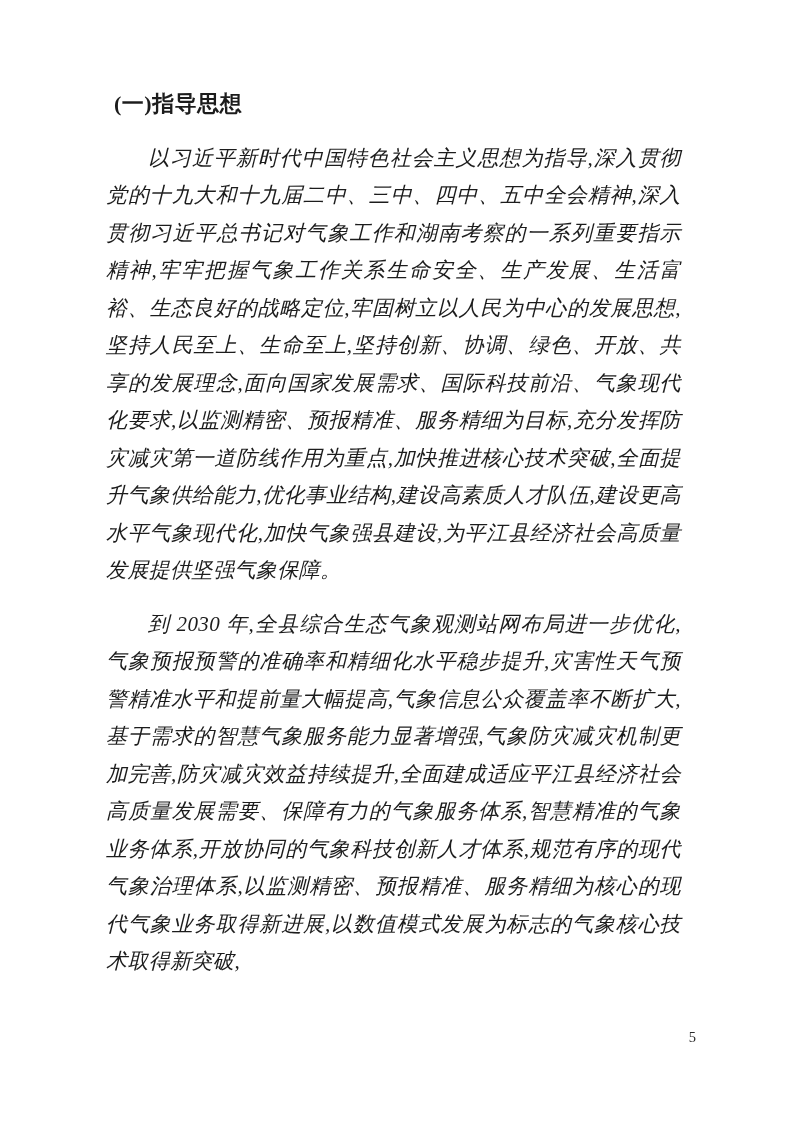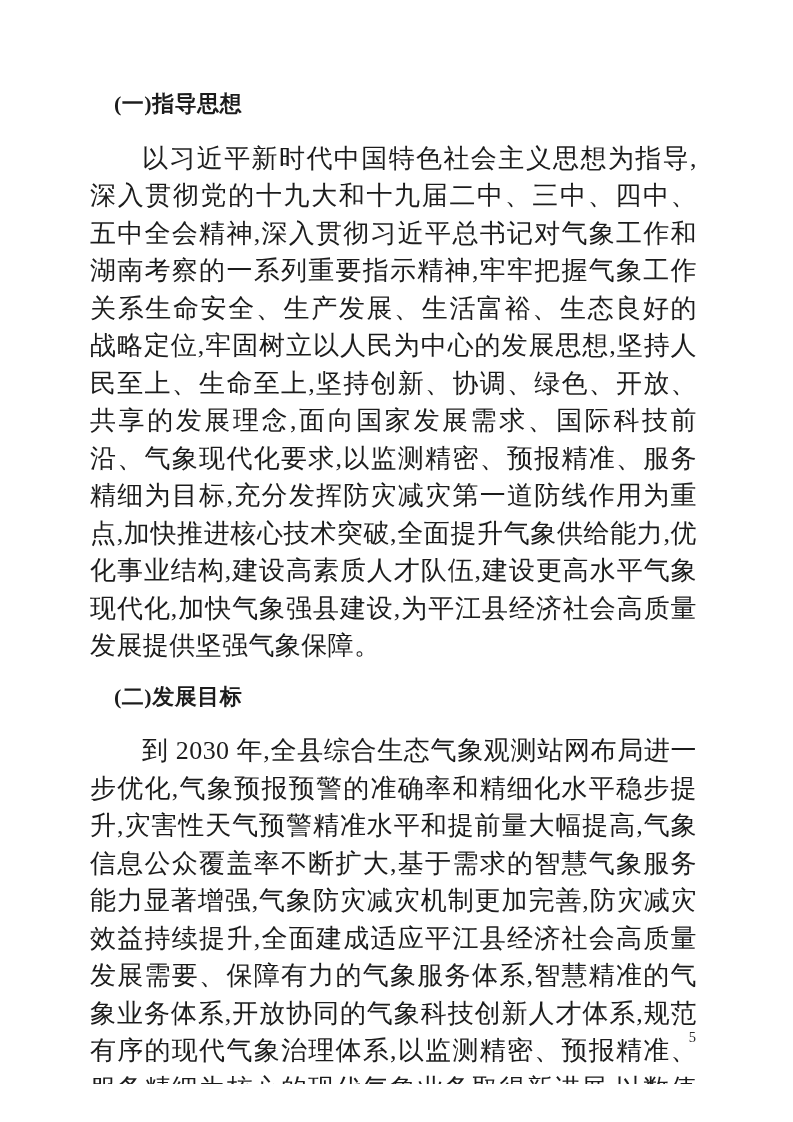--- a/index.html
+++ b/index.html
@@ -31,27 +31,28 @@
     font-weight: bold;
     line-height: 37.5px;
     margin: 13px 0 17px 0;
     text-indent: 24px;
     letter-spacing: 0.5px;
   }
   .doc-section:first-child .section-heading {
     margin-top: 0;
   }
   .section-paragraph {
-    font-size: 26px;
+    font-size: 21px;
     line-height: 37.5px;
-    margin: 0;
+    margin: 16px;
     text-align: justify;
     text-justify: inter-character;
     text-indent: 2em;
     letter-spacing: 0.4px;
+    font-style: italic;
   }
   .page-number {
     position: absolute;
     top: 1027px;
     right: 97px;
     font-size: 14.5px;
     line-height: 20px;
     color: #2a2a2a;
     font-family: "Liberation Serif", "DejaVu Serif", serif;
   }
@@ -62,21 +63,20 @@
 <div class="page">
 
   <main class="text-block">
 
     <section class="doc-section">
       <h2 class="section-heading">(一)指导思想</h2>
       <p class="section-paragraph">以习近平新时代中国特色社会主义思想为指导,深入贯彻党的十九大和十九届二中、三中、四中、五中全会精神,深入贯彻习近平总书记对气象工作和湖南考察的一系列重要指示精神,牢牢把握气象工作关系生命安全、生产发展、生活富裕、生态良好的战略定位,牢固树立以人民为中心的发展思想,坚持人民至上、生命至上,坚持创新、协调、绿色、开放、共享的发展理念,面向国家发展需求、国际科技前沿、气象现代化要求,以监测精密、预报精准、服务精细为目标,充分发挥防灾减灾第一道防线作用为重点,加快推进核心技术突破,全面提升气象供给能力,优化事业结构,建设高素质人才队伍,建设更高水平气象现代化,加快气象强县建设,为平江县经济社会高质量发展提供坚强气象保障。</p>
     </section>
 
     <section class="doc-section">
-      <h2 class="section-heading">(二)发展目标</h2>
       <p class="section-paragraph">到 2030 年,全县综合生态气象观测站网布局进一步优化,气象预报预警的准确率和精细化水平稳步提升,灾害性天气预警精准水平和提前量大幅提高,气象信息公众覆盖率不断扩大,基于需求的智慧气象服务能力显著增强,气象防灾减灾机制更加完善,防灾减灾效益持续提升,全面建成适应平江县经济社会高质量发展需要、保障有力的气象服务体系,智慧精准的气象业务体系,开放协同的气象科技创新人才体系,规范有序的现代气象治理体系,以监测精密、预报精准、服务精细为核心的现代气象业务取得新进展,以数值模式发展为标志的气象核心技术取得新突破,</p>
     </section>
 
   </main>
 
   <span class="page-number">5</span>
 
 </div>
 
 </body></html>

